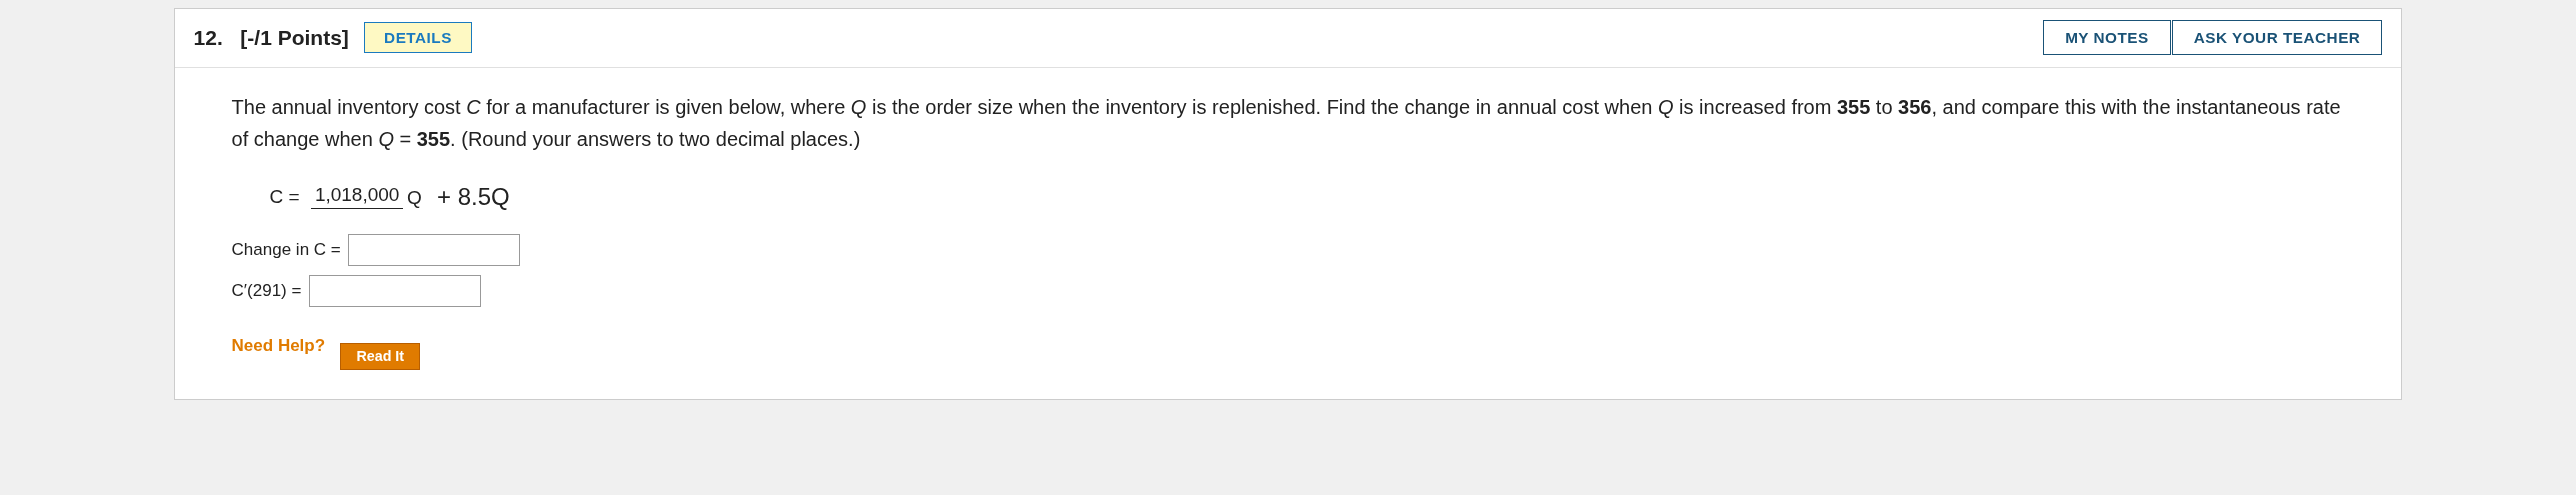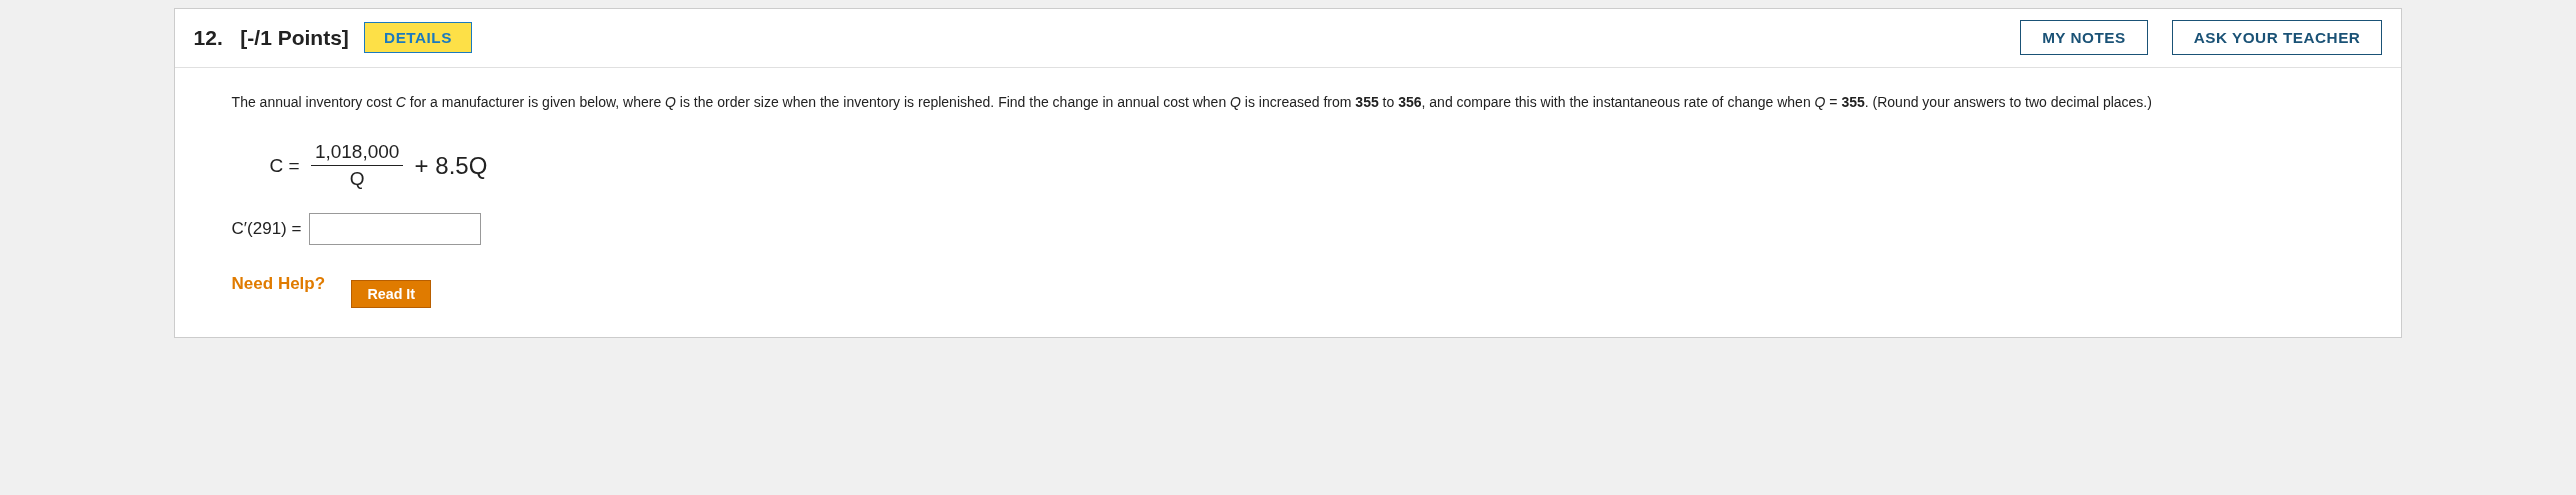--- a/index.html
+++ b/index.html
@@ -48,73 +48,72 @@
     }
 
     .question-number {
       font-size: 21px;
       font-weight: bold;
       color: #222;
     }
 
     .details-button {
       border: 1.9px solid #1a7abf;
-      background: #fde047;
+      background: #fef9c3;
       color: #1a7abf;
       font-size: 15.3px;
       font-weight: bold;
       padding: 5.7px 19px;
       cursor: pointer;
       letter-spacing: 0.5px;
     }
 
     .question-header-right {
       display: flex;
       align-items: center;
-      gap: 24px;
+      gap: 1px;
     }
 
     .header-action-button {
       border: 1.9px solid #1a5276;
       background: #ffffff;
       color: #1a5276;
       font-size: 15.3px;
       font-weight: bold;
       padding: 7.6px 21px;
       cursor: pointer;
       letter-spacing: 0.5px;
       white-space: nowrap;
     }
 
     .question-body {
       padding: 23px 57px 29px 57px;
     }
 
     .problem-text {
-      font-size: 14px;
+      font-size: 20px;
       color: #222;
       line-height: 1.6;
       margin-bottom: 28px;
     }
 
     .formula-container {
       margin: 19px 0 23px 38px;
       font-size: 19px;
       color: #222;
     }
 
     .formula-line {
       display: flex;
       align-items: center;
       gap: 7.6px;
     }
 
     .fraction {
       display: inline-flex;
-      flex-direction: column;
       align-items: center;
       vertical-align: middle;
       margin: 0 3.8px;
     }
 
     .fraction-numerator {
       font-size: 19px;
       border-bottom: 1.9px solid #222;
       padding: 0 3.8px 1.9px 3.8px;
       text-align: center;
@@ -154,21 +153,21 @@
       width: 172px;
       height: 32px;
       background: #ffffff;
       outline: none;
     }
 
     .need-help-section {
       margin-top: 15.3px;
       display: flex;
       align-items: center;
-      gap: 26px;
+      gap: 15px;
     }
 
     .need-help-label {
       font-size: 17px;
       font-weight: bold;
       color: #e07b00;
     }
 
     .read-it-button {
       background: #e07b00;
@@ -214,20 +213,24 @@
           <span class="fraction">
             <span class="fraction-numerator">1,018,000</span>
             <span class="fraction-denominator">Q</span>
           </span>
           <span class="formula-suffix">+ 8.5Q</span>
         </div>
       </div>
 
       <div class="inputs-section">
         <div class="input-row">
+          <span class="input-label">Change in C =</span>
+          <input class="answer-input" type="text" style="">
+        </div>
+        <div class="input-row">
           <span class="input-label">C′(291) =</span>
           <input class="answer-input" type="text" style="">
         </div>
       </div>
 
       <div class="need-help-section">
         <span class="need-help-label">Need Help?</span>
         <button class="read-it-button">Read It</button>
       </div>
     </div>

